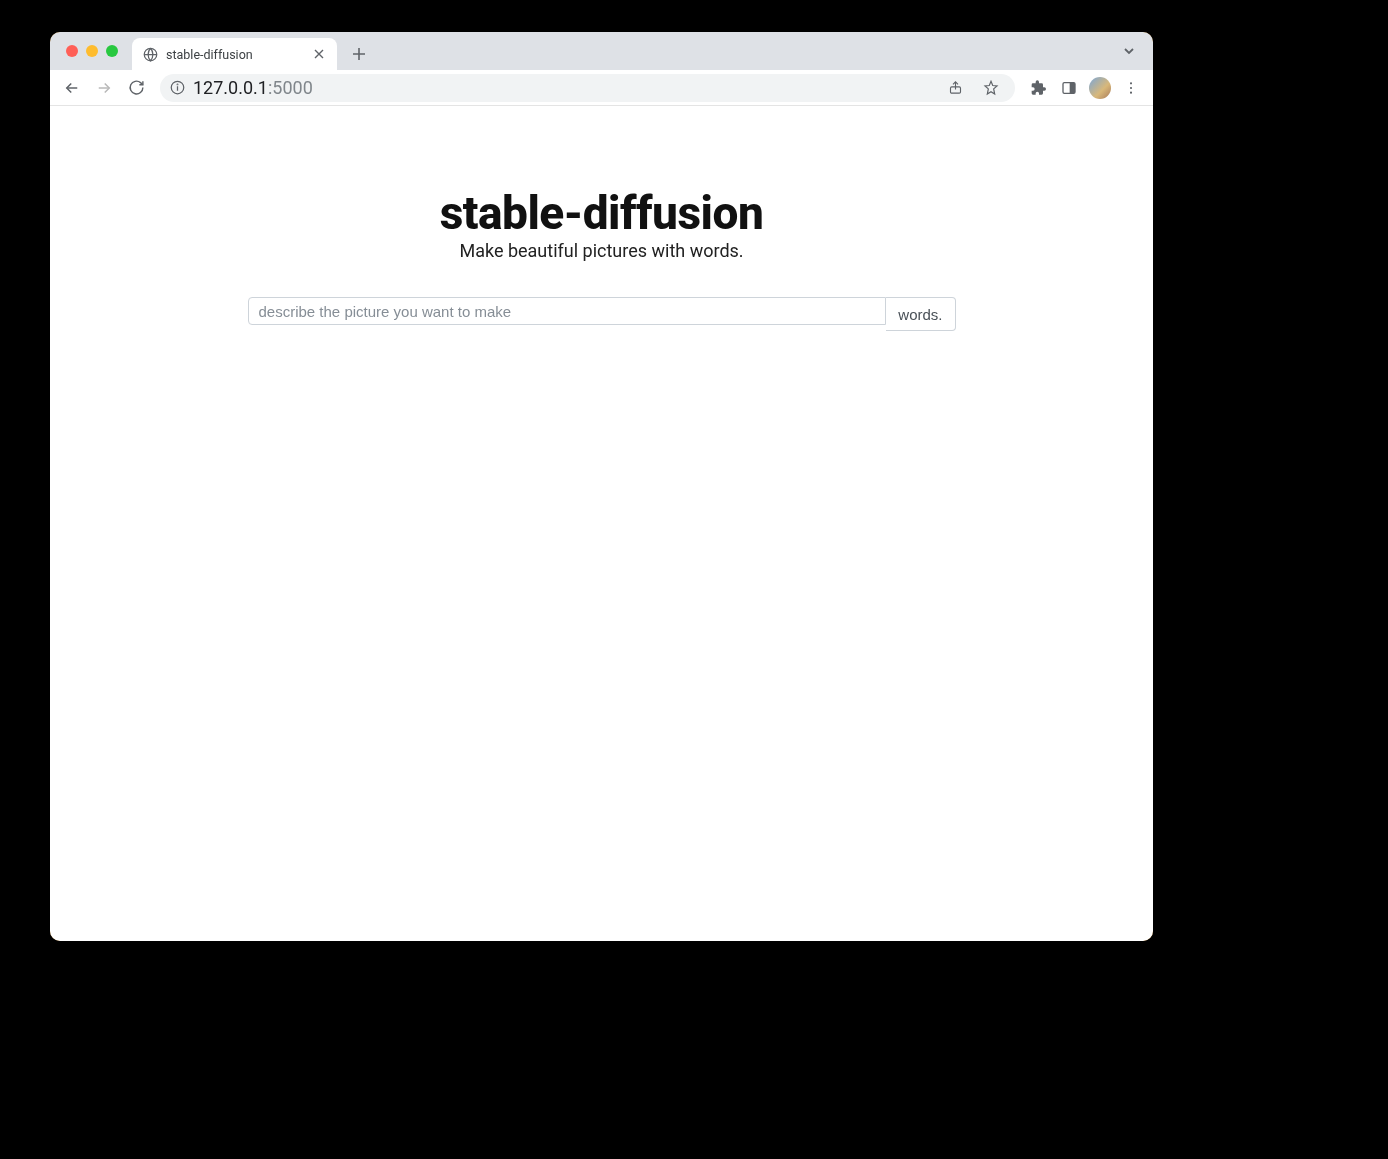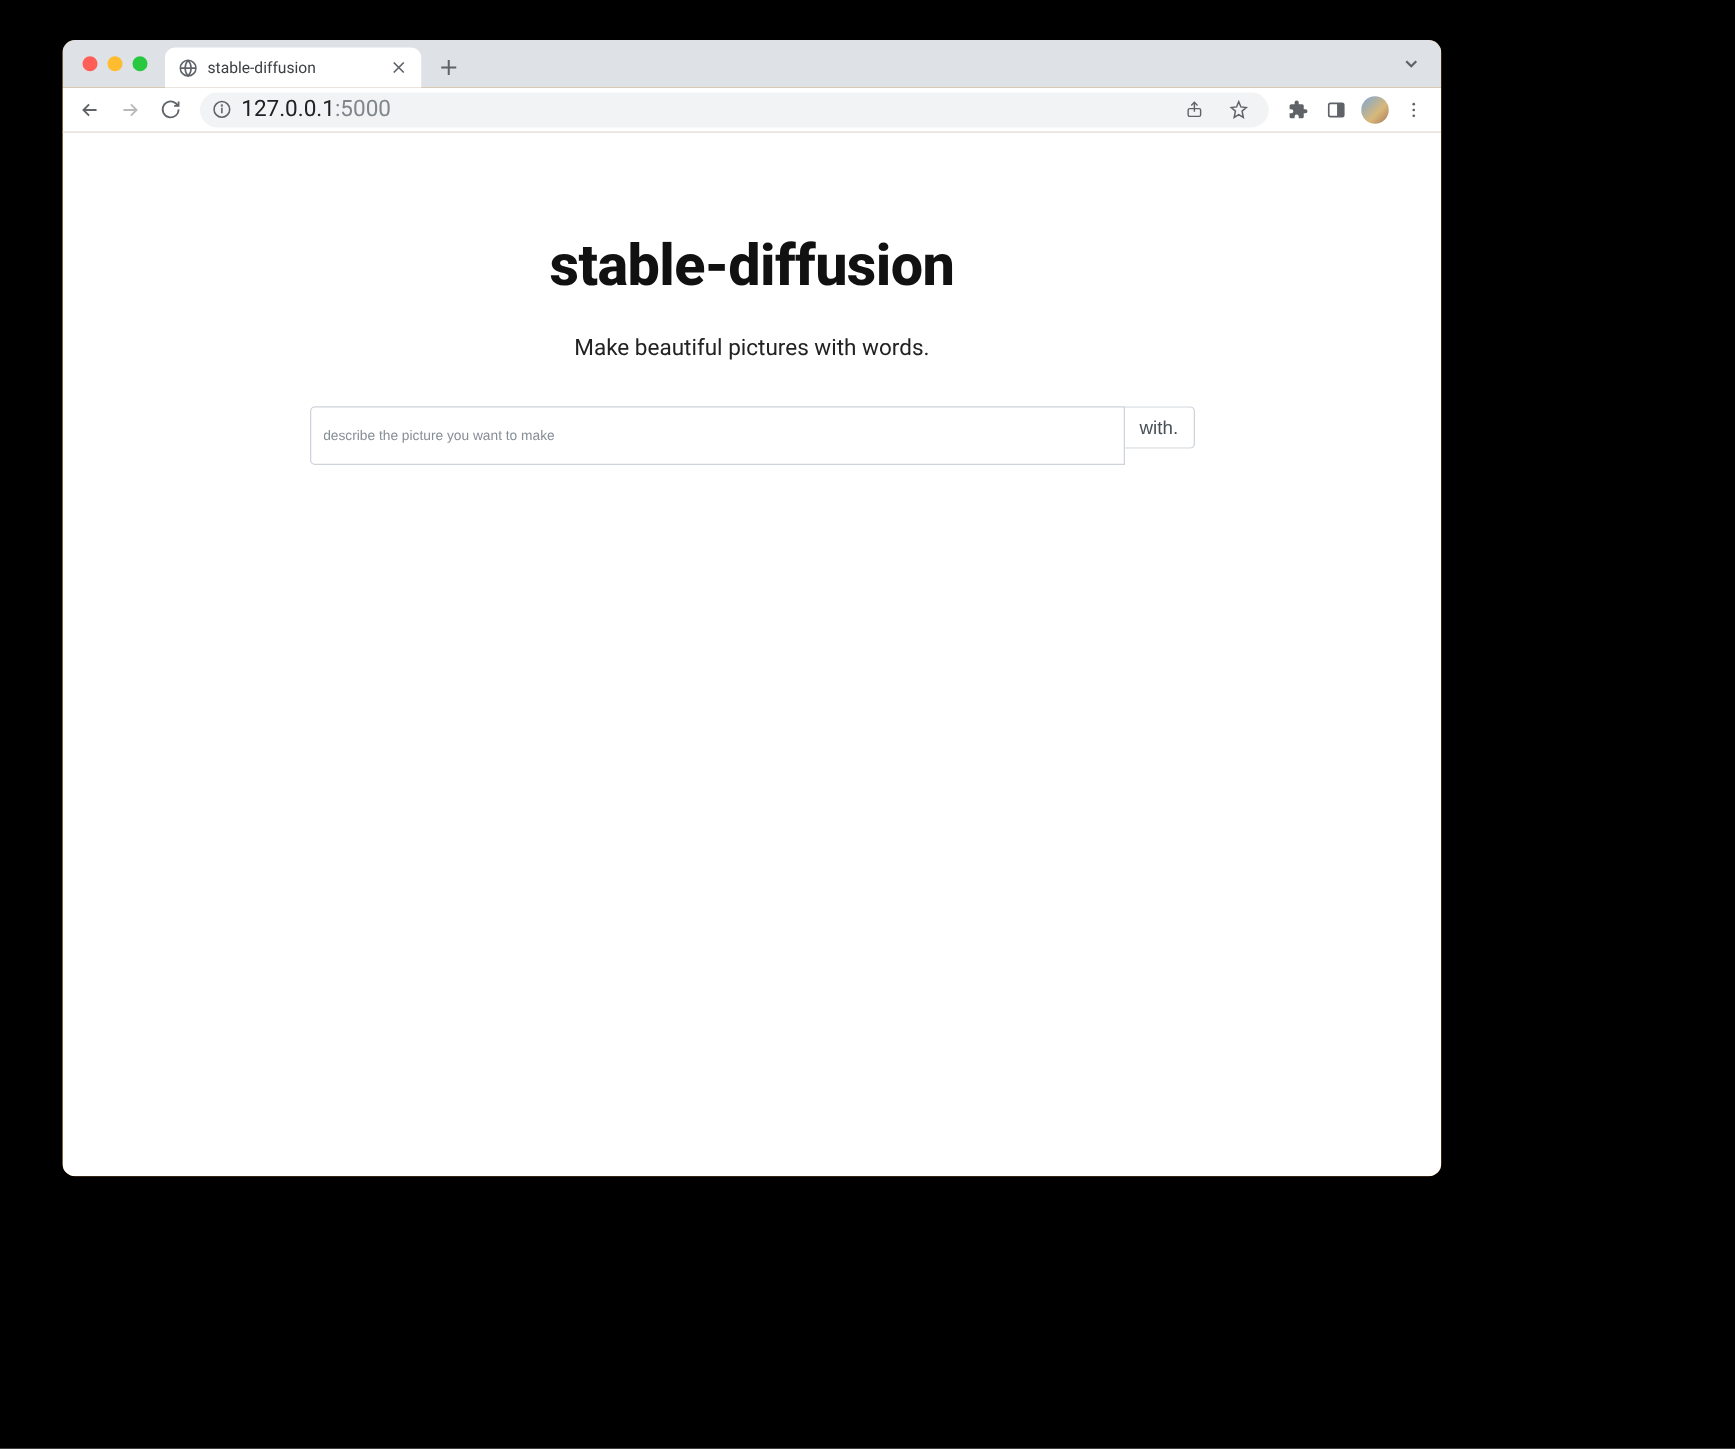--- a/index.html
+++ b/index.html
@@ -184,36 +184,36 @@
       align-items: center;
       padding-top: 80px;
     }
     .page h1 {
       font-size: 46px;
       font-weight: 800;
       letter-spacing: -0.5px;
       color: #111;
     }
     .page .subtitle {
-      margin-top: 28px;
+      margin-top: 0;
       font-size: 18px;
       color: #222;
     }
     .prompt-row {
       margin-top: 36px;
       display: flex;
       width: 708px;
     }
     .prompt-input {
       flex: 1;
-      height: 47px;
+      height: 28px;
       border: 1px solid #ced4da;
       border-radius: 4px 0 0 4px;
       padding: 0 10px;
-      font-size: 11px;
+      font-size: 15px;
       color: #495057;
       outline: none;
     }
     .prompt-input::placeholder { color: #868e96; }
     .make-btn {
       height: 34px;
       border: 1px solid #ced4da;
       border-left: none;
       border-radius: 0 4px 4px 0;
       background: #fff;
@@ -331,18 +331,18 @@
       </div>
     </div>
   </div>
 
   <div class="viewport">
     <div class="page">
       <h1>stable-diffusion</h1>
       <div class="subtitle">Make beautiful pictures with words.</div>
       <div class="prompt-row">
         <input type="text" class="prompt-input" placeholder="describe the picture you want to make" style="">
-        <button class="make-btn">with.</button>
+        <button class="make-btn">words.</button>
       </div>
     </div>
   </div>
 
 </div>
 
 </body></html>

